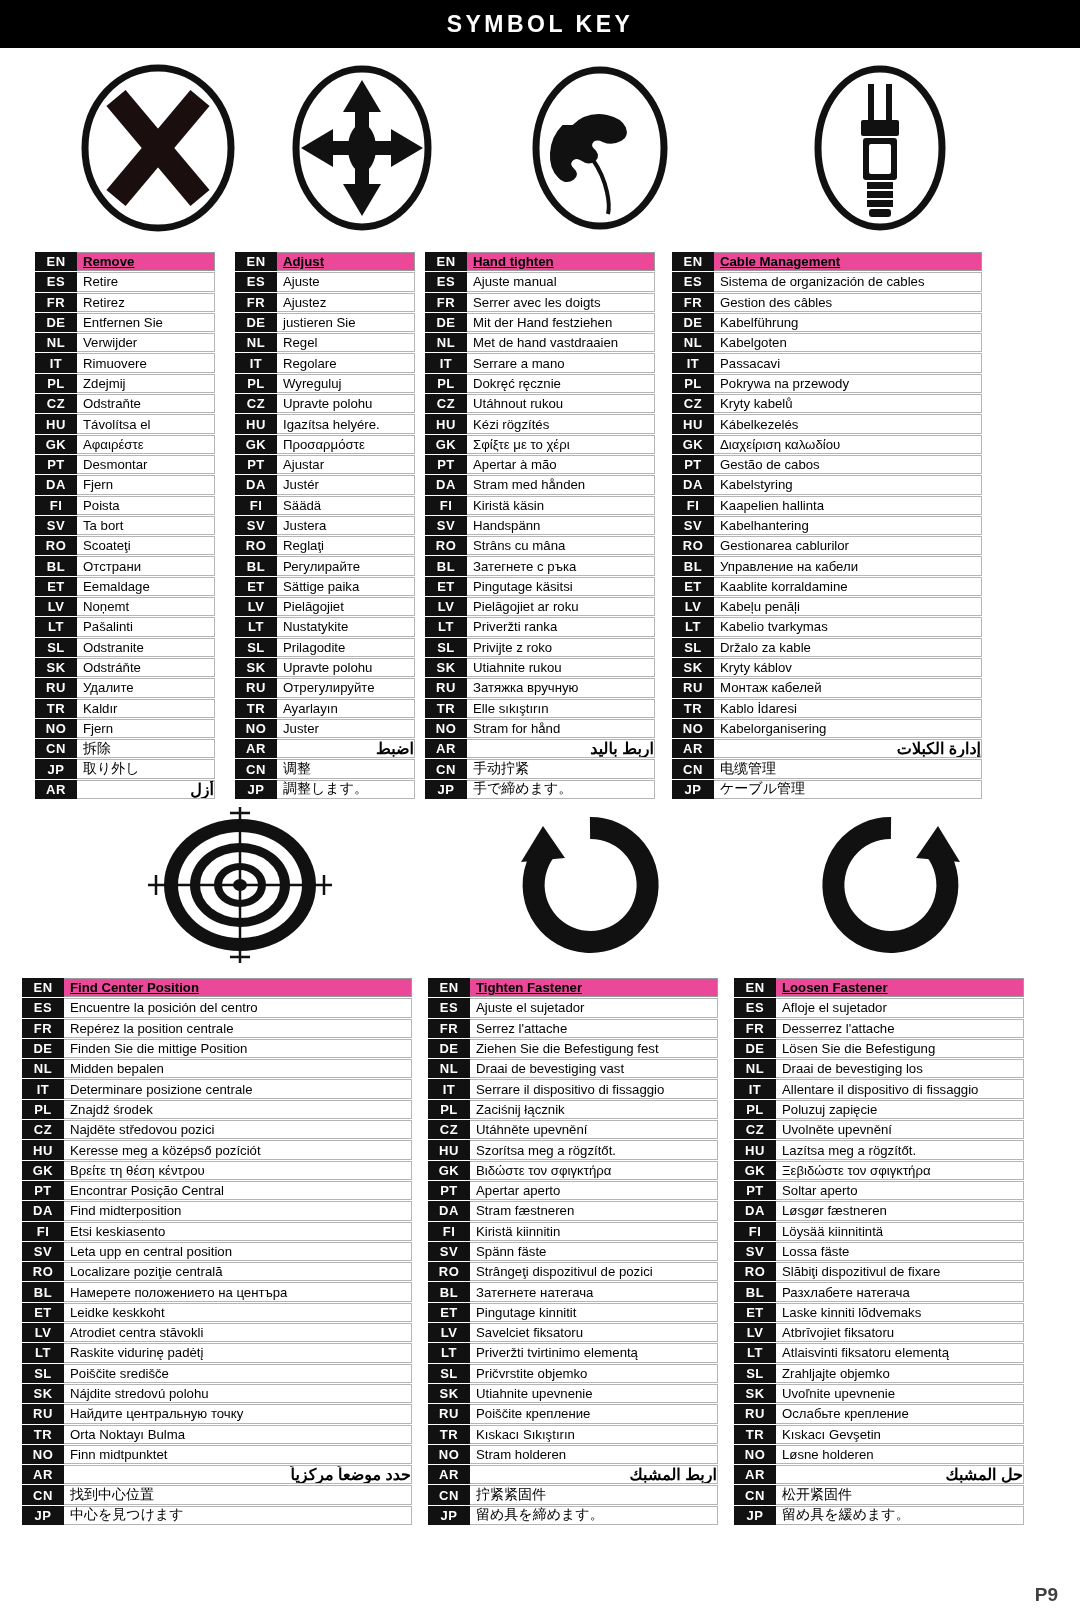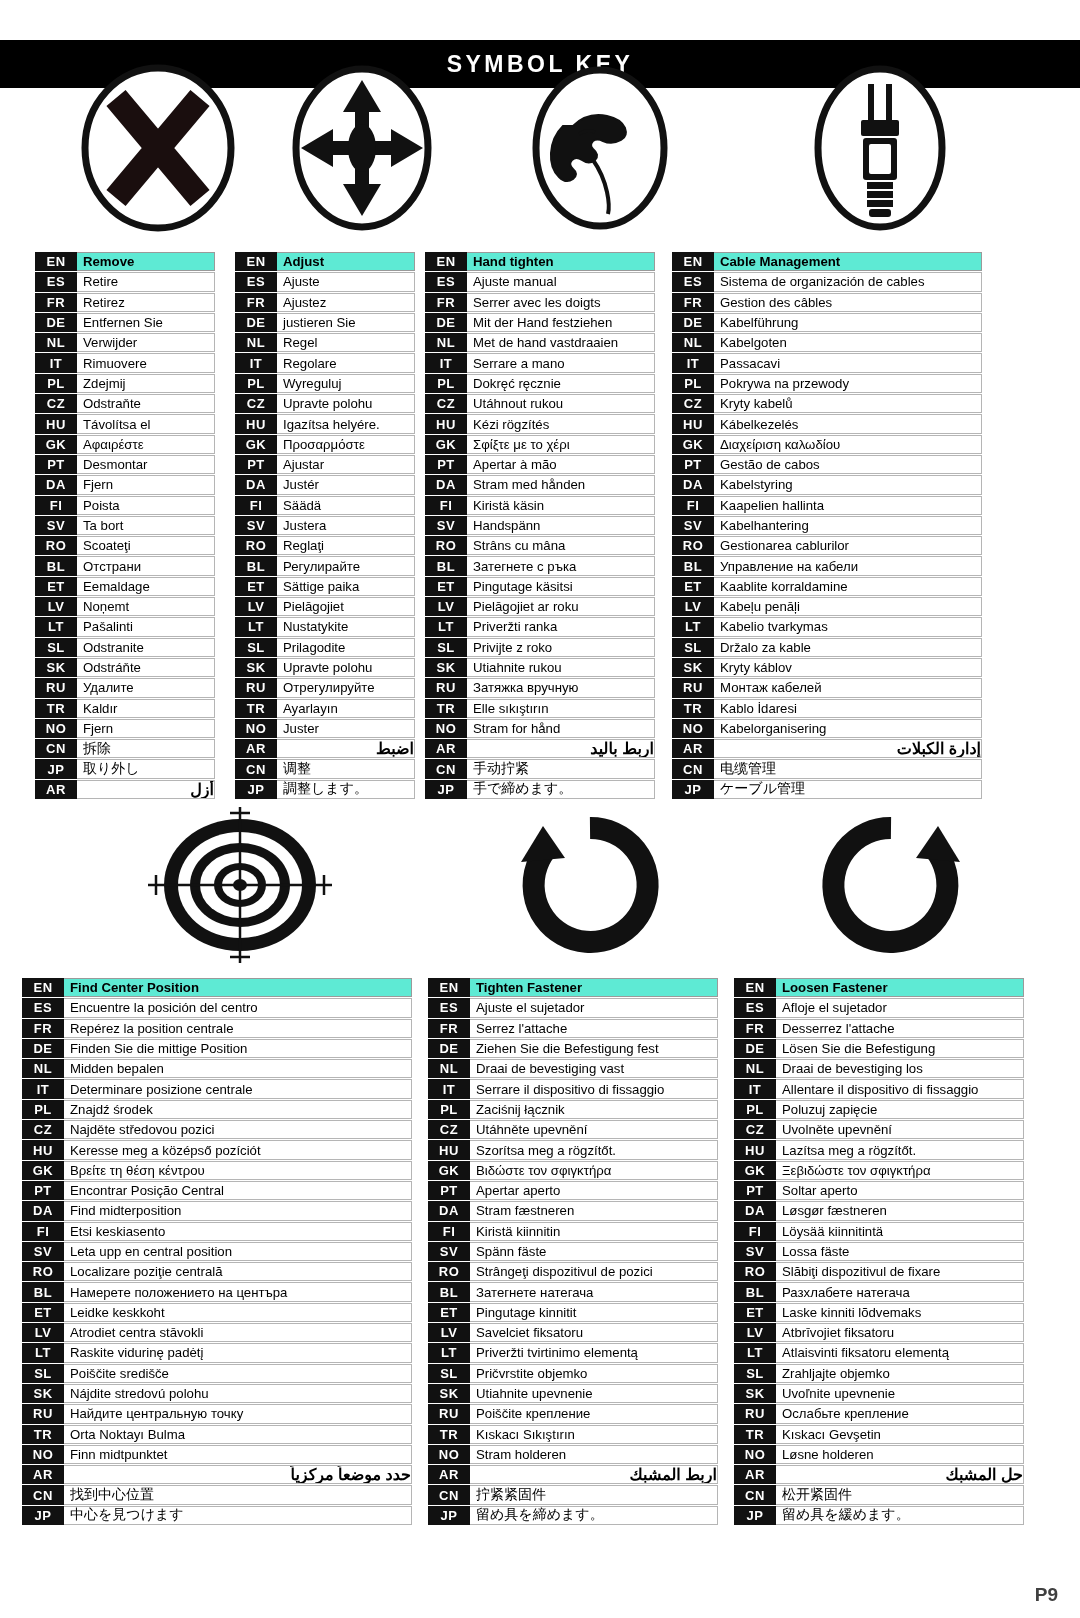--- a/index.html
+++ b/index.html
@@ -20,21 +20,20 @@
   .title-bar {
     position: absolute;
     left: 0; top: 0;
     width: 1080px;
     height: 48px;
     background: #000000;
     color: #ffffff;
     display: flex;
     align-items: center;
     justify-content: center;
-    margin-top: 40px;
   }
   .title-bar .title-text {
     font-size: 23px;
     font-weight: bold;
     letter-spacing: 3.5px;
     font-family: "Liberation Sans", sans-serif;
   }
 
   
   .icon-row {
@@ -81,23 +80,24 @@
     color: #000000;
     font-size: 13.2px;
     display: flex;
     align-items: center;
     padding-left: 6px;
     white-space: nowrap;
     overflow: hidden;
     font-family: "Liberation Sans", sans-serif;
   }
   .row.header .term {
-    background: #5eead4;
+    background: #ec4899;
     font-weight: bold;
     border-color: #9a9a9a;
+    text-decoration: underline;
   }
   .row.rtl .term {
     direction: rtl;
     justify-content: flex-start;
     font-size: 16px;
     font-weight: bold;
   }
   .row.cjk .term { font-size: 14px; }
 
   

